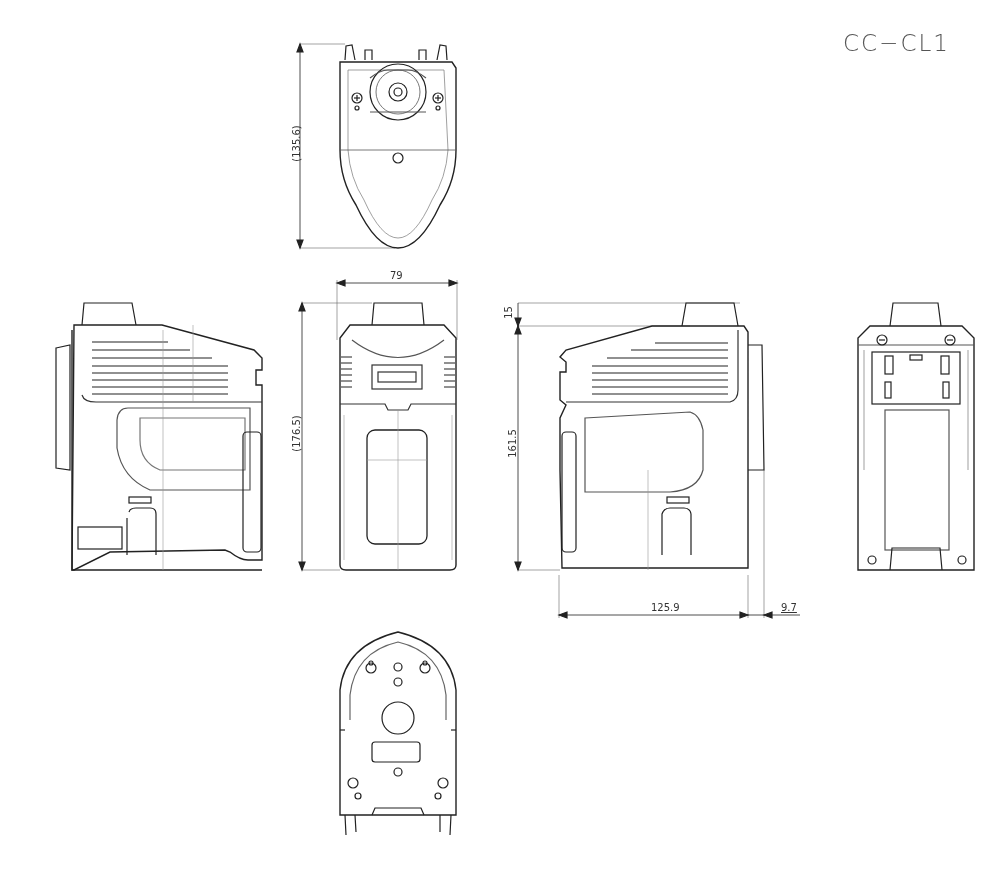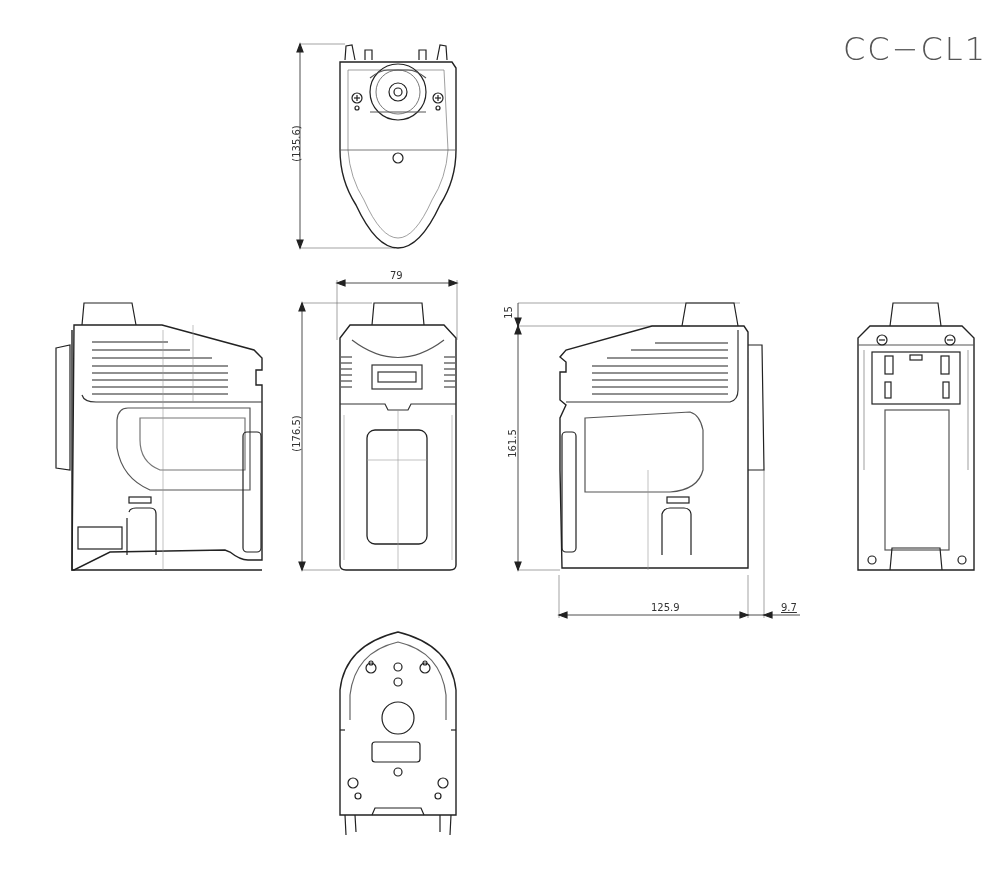--- a/index.html
+++ b/index.html
@@ -1,18 +1,18 @@
 <!DOCTYPE html>
 <html><head>
 <meta charset="utf-8">
 <style>
   html, body { margin: 0; padding: 0; background: #ffffff; }
   body { width: 1000px; height: 892px; position: relative; overflow: hidden; font-family: "Liberation Sans", sans-serif; }
   #drawing { position: absolute; left: 0; top: 0; width: 1000px; height: 892px; }
-  .title { position: absolute; left: 843px; top: 30px; font-family: "DejaVu Sans", sans-serif; font-weight: 200; font-size: 32px; letter-spacing: 2px; color: #555; }
+  .title { position: absolute; left: 843px; top: 30px; font-family: "DejaVu Sans", sans-serif; font-weight: 200; font-size: 23px; letter-spacing: 2px; color: #555; }
   .dim { position: absolute; font-family: "DejaVu Sans", sans-serif; font-size: 10px; color: #333; }
   .dim.vert { transform: rotate(-90deg); transform-origin: center; }
 </style>
 </head>
 <body>
 
 <div class="title">CC−CL1</div>
 
 <svg id="drawing" viewBox="0 0 1000 892" xmlns="http://www.w3.org/2000/svg">
   <g fill="none" stroke="#222" stroke-width="1.2">

